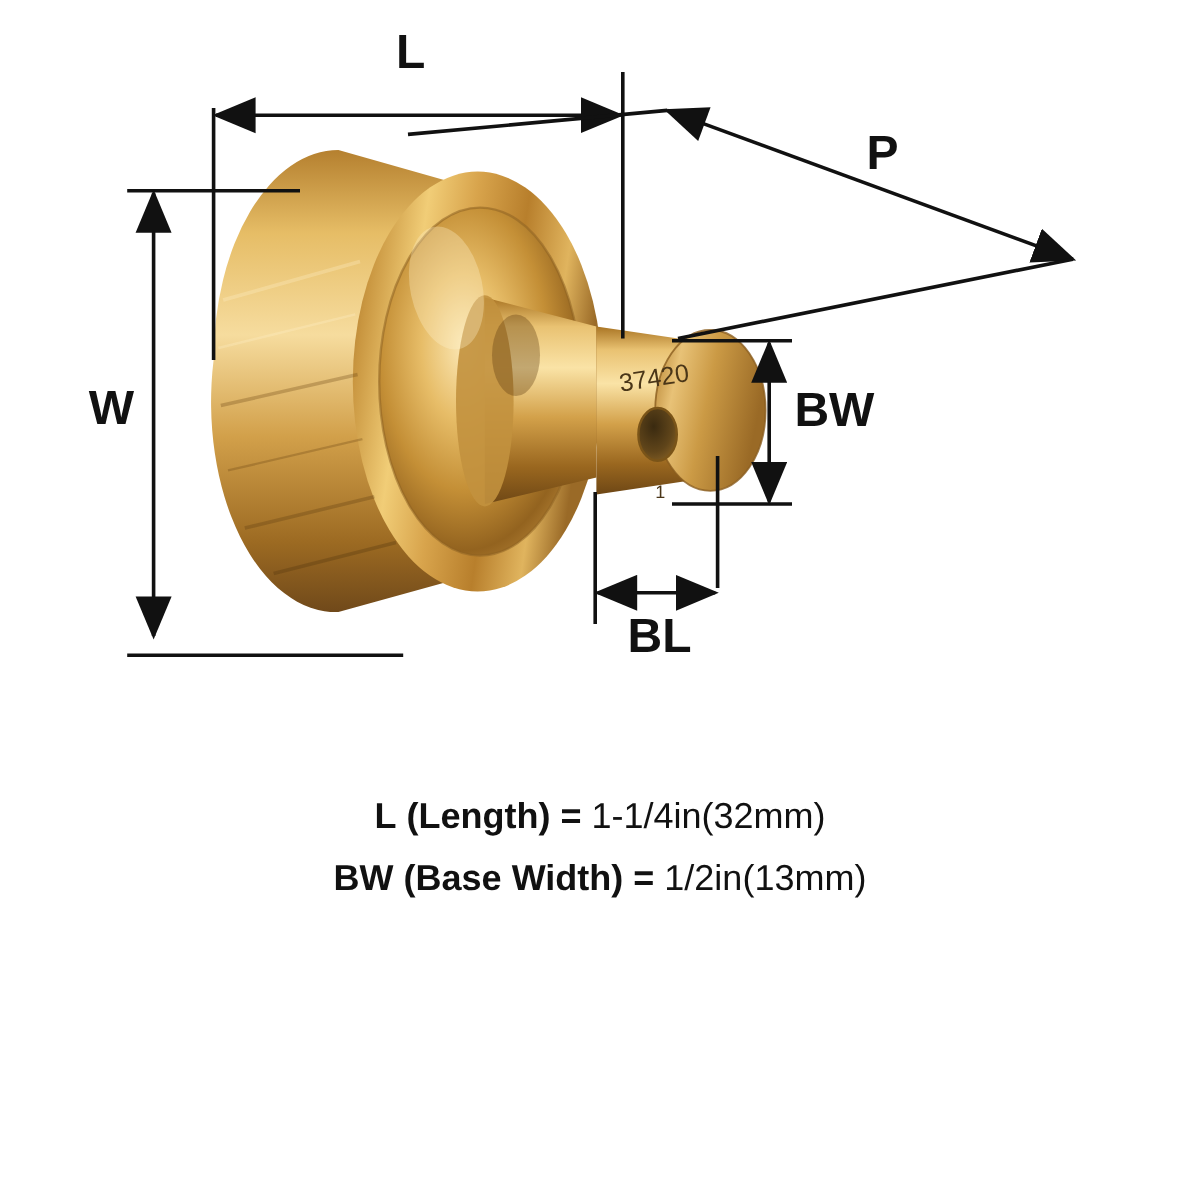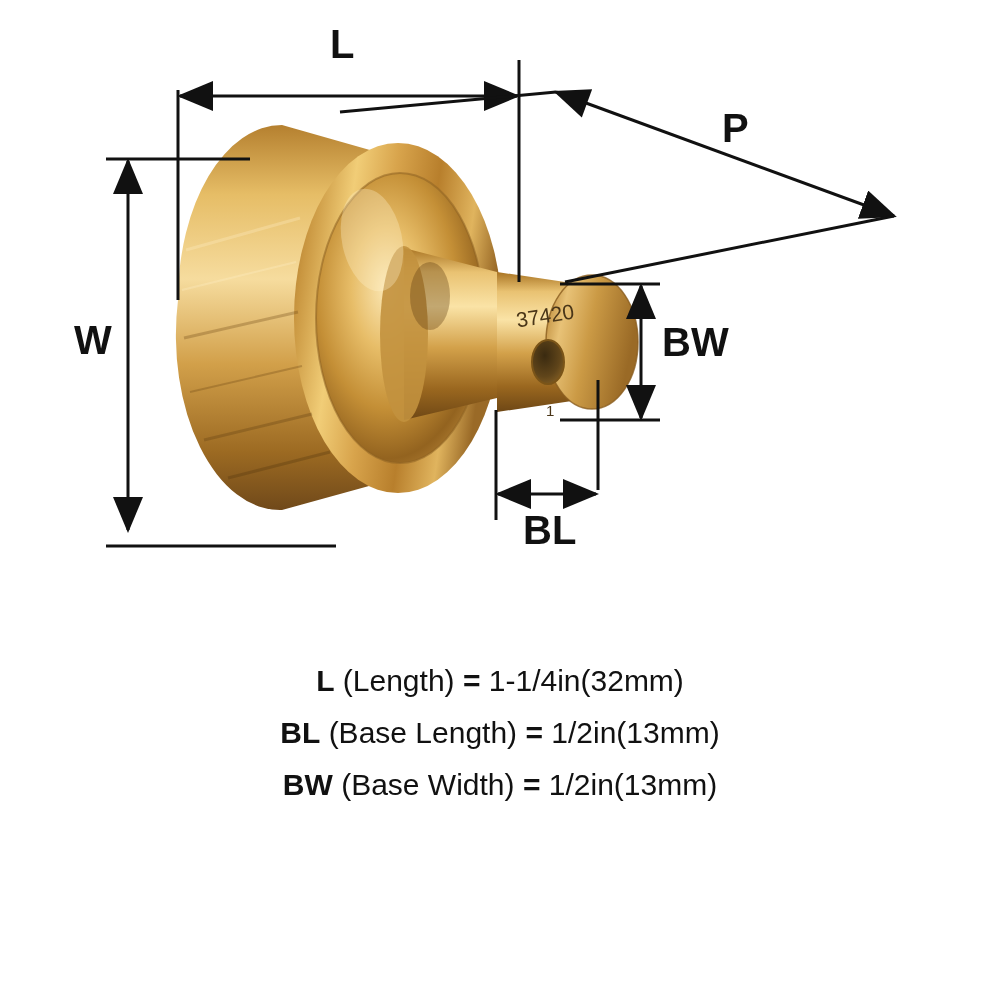--- a/index.html
+++ b/index.html
@@ -32,21 +32,21 @@
   .spec-row {
     font-size: 30px;
     line-height: 52px;
     white-space: nowrap;
     color: #111111;
   }
   .spec-row .sym {
     font-weight: bold;
   }
   .spec-row .name {
-    font-weight: normal;
+    font-weight: bold;
   }
   .spec-row .eq {
     font-weight: bold;
   }
   .spec-row .val {
     font-weight: normal;
   }
   .spec-row .metric {
     font-weight: normal;
     text-align: center;
@@ -214,26 +214,20 @@
 
   <div class="spec-row">
     <span class="sym">L</span>
     <span class="name">(Length)</span>
     <span class="eq">=</span>
     <span class="val">1-1/4in</span><span class="metric">(32mm)</span>
   </div>
 
 
 
-  <div class="spec-row">
-    <span class="sym">BL</span>
-    <span class="name">(Base Length)</span>
-    <span class="eq">=</span>
-    <span class="val">1/2in</span><span class="metric">(13mm)</span>
-  </div>
 
   <div class="spec-row">
     <span class="sym">BW</span>
     <span class="name">(Base Width)</span>
     <span class="eq">=</span>
     <span class="val">1/2in</span><span class="metric">(13mm)</span>
   </div>
 
 </div>
 

